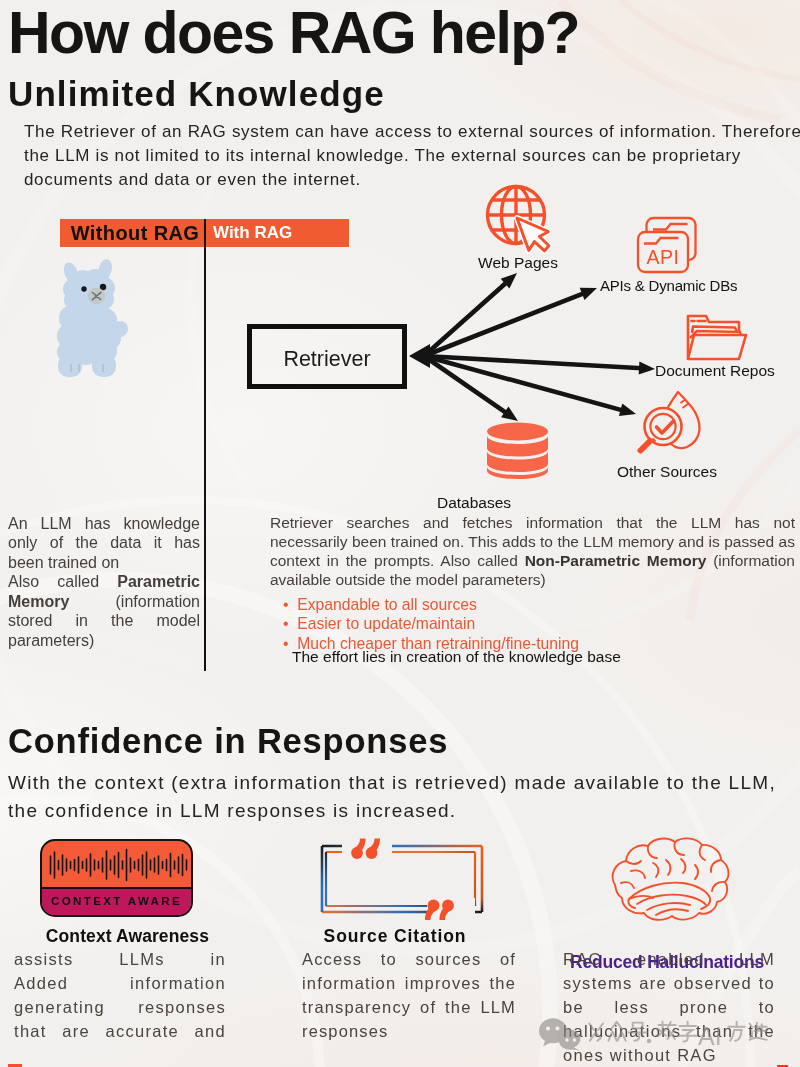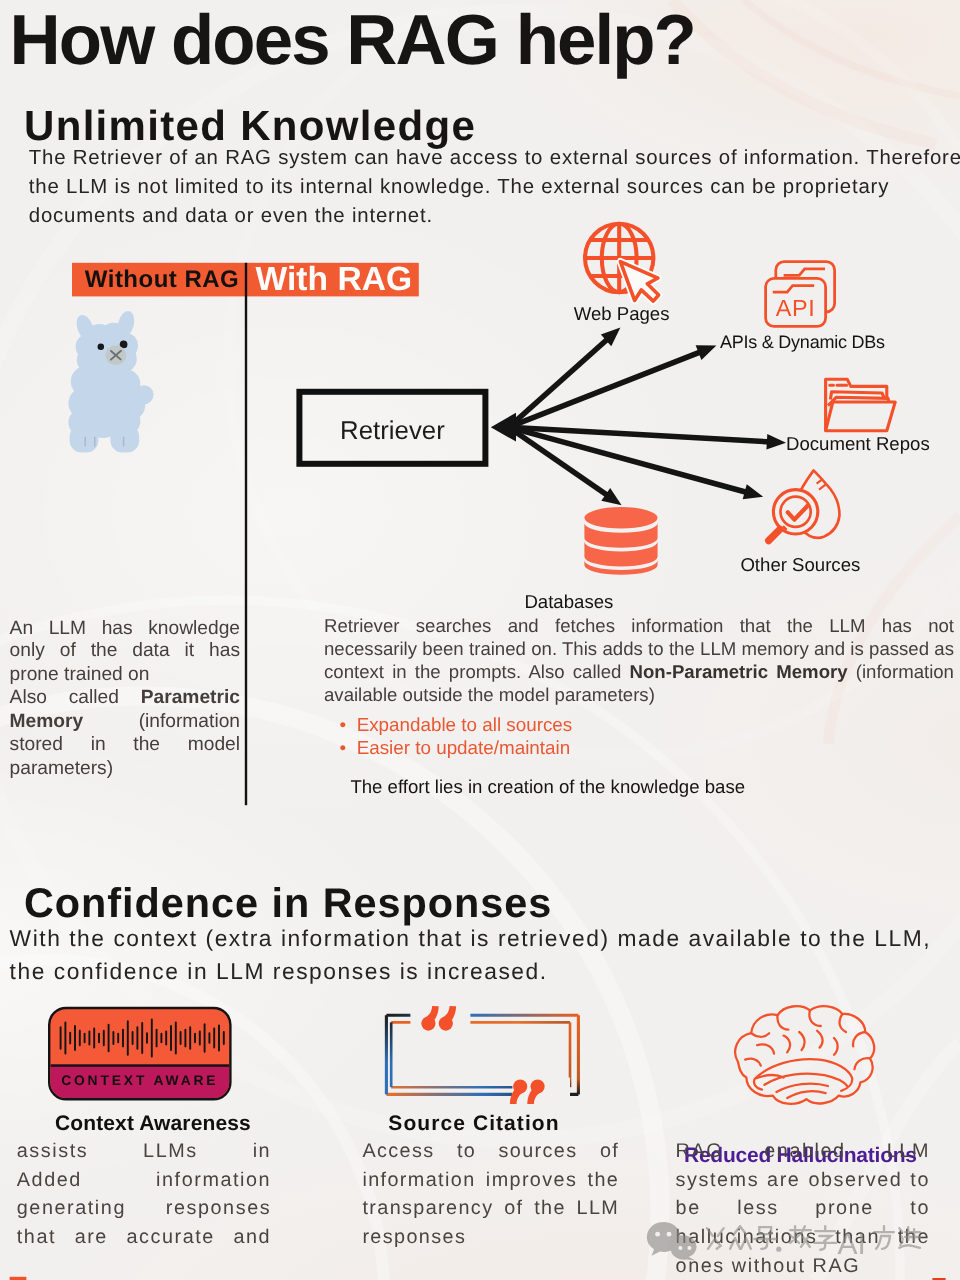--- a/index.html
+++ b/index.html
@@ -9,21 +9,21 @@
   .bgfx{position:absolute;inset:0;
     background:
       radial-gradient(420px 180px at 90% 3%, rgba(247,221,205,.32), rgba(247,221,205,0) 70%),
       radial-gradient(420px 240px at 104% 58%, rgba(245,228,219,.25), rgba(245,228,219,0) 70%),
       radial-gradient(600px 300px at -5% 75%, rgba(255,255,255,.55), rgba(255,255,255,0) 65%),
       radial-gradient(500px 380px at 30% 40%, rgba(255,255,255,.4), rgba(255,255,255,0) 70%),
       radial-gradient(640px 200px at 62% 102%, rgba(246,226,215,.3), rgba(246,226,215,0) 70%);
   }
   .abs{position:absolute;}
   h1{margin:0;font-size:59px;font-weight:700;color:#171514;letter-spacing:-1.6px;line-height:1;}
-  h2{margin:12px;font-size:35px;font-weight:700;color:#171514;letter-spacing:1.1px;line-height:1;}
+  h2{margin:0;font-size:35px;font-weight:700;color:#171514;letter-spacing:1.1px;line-height:1;}
   .body-p{font-size:17px;line-height:24px;color:#262422;letter-spacing:0.67px;}
   .jl{text-align:justify;text-align-last:justify;}
 </style>
 </head>
 <body>
 <div class="bgfx"></div>
 <svg class="abs" style="left:0;top:0;" width="800" height="1067" viewBox="0 0 800 1067">
   <g fill="none" stroke="#ffffff">
     <circle cx="120" cy="1010" r="430" stroke-width="16" opacity="0.35"></circle>
     <circle cx="40" cy="1080" r="280" stroke-width="10" opacity="0.3"></circle>
@@ -38,21 +38,21 @@
     <path d="M 800,430 Q 700,520 690,620" stroke-width="9" opacity="0.1"></path>
   </g>
 </svg>
 
 <h1 class="abs" style="left:8px;top:4px;">How does RAG help?</h1>
 <h2 class="abs" style="left:8px;top:76px;">Unlimited Knowledge</h2>
 <div class="abs body-p" style="left:24px;top:120px;width:786px;">The Retriever of an RAG system can have access to external sources of information. Therefore,<br>the LLM is not limited to its internal knowledge. The external sources can be proprietary<br>documents and data or even the internet.</div>
 
 <div class="abs" style="left:60px;top:219px;width:289px;height:28px;background:#f15b31;"></div>
 <div class="abs" style="left:66px;top:219px;width:138px;height:28px;line-height:28px;text-align:center;font-size:20px;font-weight:700;letter-spacing:0.4px;color:#131110;">Without RAG</div>
-<div class="abs" style="left:213px;top:219px;width:136px;height:28px;line-height:28px;font-size:28px;font-weight:700;color:#fdfdfd;">With RAG</div>
+<div class="abs" style="left:213px;top:219px;width:136px;height:28px;line-height:28px;font-size:17px;font-weight:700;color:#fdfdfd;">With RAG</div>
 
 <div class="abs" style="left:204px;top:219px;width:2px;height:452px;background:#121212;"></div>
 
 <svg class="abs" style="left:50px;top:258px;" width="84" height="122" viewBox="0 0 84 122">
   <g fill="#c3d6ea">
     <ellipse cx="21" cy="15" rx="6.5" ry="11" transform="rotate(-20 21 15)"></ellipse>
     <ellipse cx="55" cy="12" rx="6.5" ry="11" transform="rotate(14 55 12)"></ellipse>
     <circle cx="24" cy="31" r="11"></circle>
       <circle cx="33" cy="24" r="12"></circle>
       <circle cx="45" cy="23" r="12"></circle>
@@ -153,37 +153,38 @@
 
 <div class="abs" style="left:438px;top:254px;width:160px;text-align:center;font-size:15.5px;color:#131313;">Web Pages</div>
 <div class="abs" style="left:600px;top:277px;font-size:15px;letter-spacing:-0.2px;color:#131313;">APIs &amp; Dynamic DBs</div>
 <div class="abs" style="left:655px;top:362px;font-size:15.5px;color:#131313;">Document Repos</div>
 <div class="abs" style="left:617px;top:463px;font-size:15.5px;color:#131313;">Other Sources</div>
 <div class="abs" style="left:437px;top:494px;width:160px;text-align:left;font-size:15.5px;color:#131313;">Databases</div>
 
 <div class="abs" style="left:8px;top:513.5px;width:192px;font-size:16px;line-height:19.5px;color:#453f3b;">
   <div class="jl">An LLM has knowledge</div>
   <div class="jl">only of the data it has</div>
-  <div>prone trained on</div>
+  <div>been trained on</div>
   <div class="jl">Also called <b>Parametric</b></div>
   <div class="jl"><b>Memory</b> (information</div>
   <div class="jl">stored in the model</div>
   <div>parameters)</div>
 </div>
 
 <div class="abs" style="left:270px;top:512.5px;width:525px;font-size:15.5px;line-height:19.3px;color:#453f3b;">
   <div class="jl">Retriever <span></span> searches and fetches information that the LLM has not</div>
   <div class="jl">necessarily been trained on. This adds to the LLM memory and is passed as</div>
   <div class="jl">context in the prompts. Also called <b style="color:#38332f;">Non-Parametric Memory</b> (information</div>
   <div>available outside the model parameters)</div>
 </div>
 
 <div class="abs" style="left:283px;top:595px;font-size:15.7px;line-height:19.3px;color:#ea5833;">
   <div>•&nbsp;&nbsp;Expandable to all sources</div>
   <div>•&nbsp;&nbsp;Easier to update/maintain</div>
+  <div>•&nbsp;&nbsp;Much cheaper than retraining/fine-tuning</div>
 </div>
 <div class="abs" style="left:268px;top:648px;font-size:15.5px;color:#16140f;margin-left:24px;">The effort lies in creation of the knowledge base</div>
 
 <h2 class="abs" style="left:8px;top:723.5px;font-size:34.5px;letter-spacing:0.8px;">Confidence in Responses</h2>
 <div class="abs body-p" style="left:8px;top:768.5px;width:786px;font-size:19px;line-height:28.4px;letter-spacing:1.28px;">With the context (extra information that is retrieved) made available to the LLM,<br>the confidence in LLM responses is increased.</div>
 
 <div class="abs" style="left:40px;top:839px;width:153px;height:78px;border:2.5px solid #141414;border-radius:15px;box-sizing:border-box;overflow:hidden;background:#f45a38;">
   <svg width="148" height="46" viewBox="0 0 148 46" style="display:block;">
     <g stroke="#141414" stroke-width="1.6" stroke-linecap="round">
       <path d="M8.5,15.0 v18 M12.5,11.0 v26 M16.5,19.5 v9 M20.5,14.0 v20 M24.5,18.0 v12 M28.5,20.5 v7 M32.5,18.5 v11 M36.5,16.0 v16 M40.5,20.5 v7 M44.5,18.0 v12 M48.5,13.0 v22 M52.5,19.0 v10 M56.5,20.5 v7 M60.5,17.0 v14 M64.5,10.0 v28 M68.5,19.0 v10 M72.5,15.0 v18 M76.5,11.5 v25 M80.5,20.0 v8 M84.5,8.5 v31 M88.5,17.0 v14 M92.5,20.5 v7 M96.5,18.5 v11 M100.5,14.0 v20 M104.5,11.0 v26 M108.5,19.0 v10 M112.5,17.0 v14 M116.5,15.0 v18 M120.5,20.5 v7 M124.5,18.5 v11 M128.5,12.5 v23 M132.5,20.0 v8 M136.5,16.0 v16 M140.5,13.5 v21 M144.5,19.0 v10"></path>

